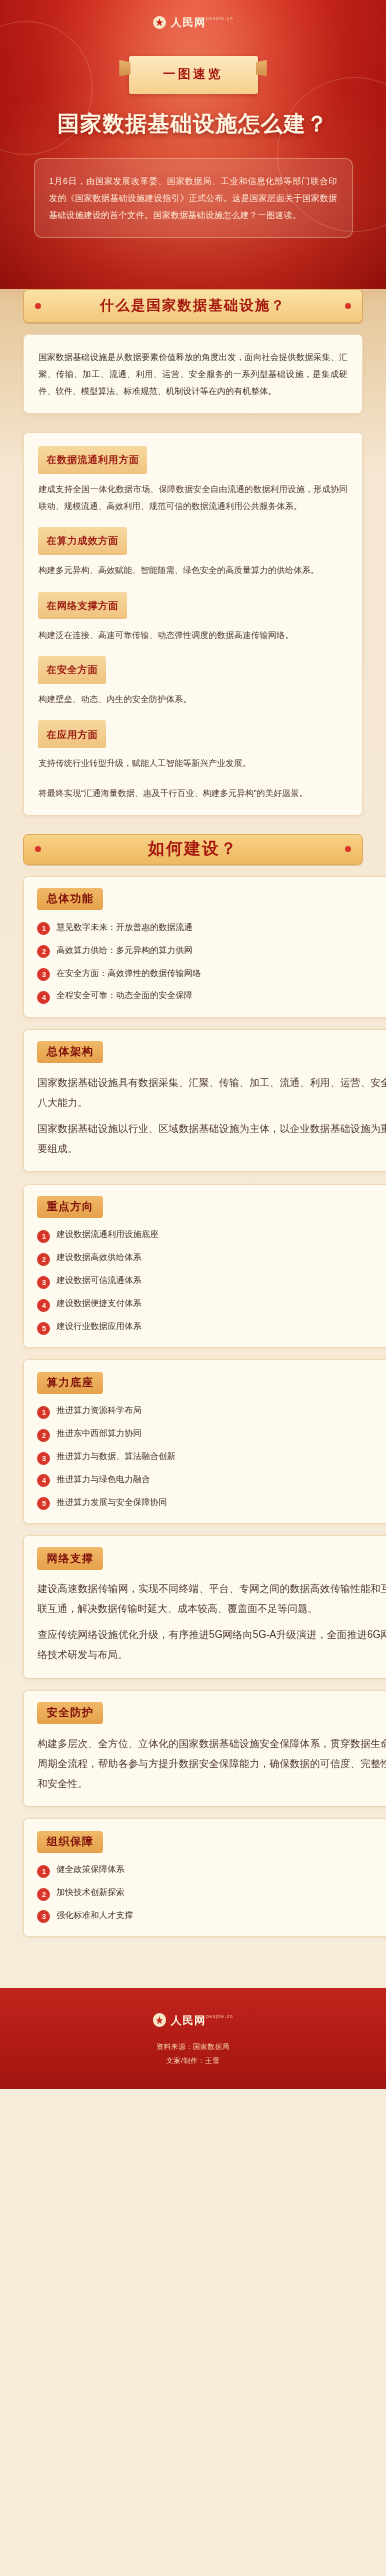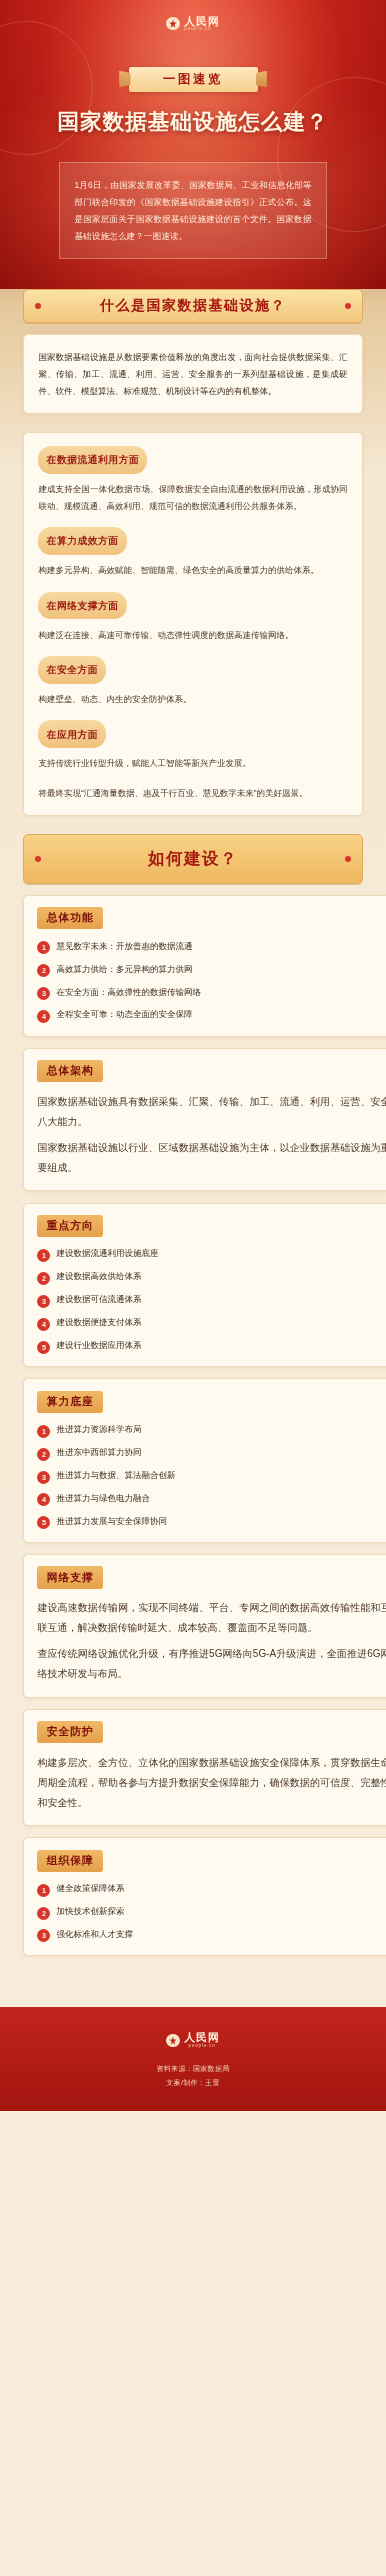--- a/index.html
+++ b/index.html
@@ -65,39 +65,39 @@
     position: relative;
   }
   .logo-mark::after {
     content: "";
     position: absolute;
     left: 3.1px; top: 2.6px;
     width: 7.2px; height: 8.2px;
     background: #c8241b;
     clip-path: polygon(50% 0%, 62% 38%, 100% 38%, 70% 62%, 82% 100%, 50% 76%, 18% 100%, 30% 62%, 0% 38%, 38% 38%);
   }
-  .logo-text-wrap { display: flex; flex-direction: column; line-height: 1.05; justify-content: space-between; }
+  .logo-text-wrap { display: flex; flex-direction: row; line-height: 1.05; justify-content: space-between; }
   .logo-cn {
     font-size: 10.8px;
     letter-spacing: 1px;
     color: #fdf3e0;
     font-weight: bold;
   }
   .logo-en {
     font-size: 4.6px;
     letter-spacing: 0.8px;
     color: #f3cfa8;
   }
 
   .eyebrow {
     position: relative;
     z-index: 3;
-    margin: 35px auto 0;
+    margin: 27px auto 0;
     width: 129px;
-    height: 25px;
+    height: 38px;
     display: flex;
     align-items: center;
     justify-content: center;
     background: linear-gradient(180deg, #ffe9c0 0%, #f6cf8d 100%);
     border-radius: 2.1px;
     color: #a51a13;
     font-size: 12.4px;
     font-weight: bold;
     letter-spacing: 2.6px;
     box-shadow: 0 1px 4.1px rgba(90,10,5,0.28);
@@ -123,26 +123,26 @@
     font-weight: bold;
     letter-spacing: 1px;
     color: #fff6e2;
     text-shadow: 0 1.5px 5.2px rgba(100,10,5,0.55);
     line-height: 1.25;
   }
 
   .lede-box {
     position: relative;
     z-index: 3;
-    margin: 26px auto 0;
-    width: 268px;
+    margin: 20px auto 0;
+    width: 319px;
     padding: 13.4px 14.4px;
     background: rgba(255,241,219,0.12);
     border: 0.5px solid rgba(255,226,186,0.35);
-    border-radius: 0;
+    border-radius: 8px;
     color: #ffeedb;
     font-size: 8.5px;
     line-height: 2.0;
     text-align: justify;
     letter-spacing: 0.2px;
   }
 
   
   .content {
     position: relative;
@@ -174,21 +174,21 @@
     position: absolute;
     top: 50%; transform: translateY(-50%);
     width: 6.2px; height: 6.2px;
     background: #d9332a;
     border-radius: 50%;
   }
   .sec-head::before { left: 11.3px; }
   .sec-head::after  { right: 11.3px; }
 
   .sec-head.big {
-    height: 50px;
+    height: 31px;
     font-size: 16.5px;
     background: linear-gradient(180deg, #f8d287 0%, #eeb85f 100%);
   }
 
   .card {
     width: 340px;
     background: #fffaf0;
     border: 0.8px solid #efd9b4;
     border-radius: 5.2px;
     padding: 13.4px 14.4px;
@@ -200,21 +200,21 @@
   }
 
   .sub-head {
     display: inline-block;
     background: linear-gradient(180deg, #f7d9a0 0%, #f0c27e 100%);
     color: #9b1b12;
     font-size: 9.8px;
     font-weight: bold;
     letter-spacing: 0.5px;
     padding: 4.1px 8.2px;
-    border-radius: 13px;
+    border-radius: 2px;
     margin: 0 0 7.2px;
   }
   .sub-block { margin-bottom: 12.4px; }
   .sub-block:last-child { margin-bottom: 0; }
   .sub-body {
     color: #4a3526;
     font-size: 8.5px;
     line-height: 2.0;
     text-align: justify;
   }
@@ -346,21 +346,21 @@
         <div class="sub-block">
           <div class="sub-head">在安全方面</div>
           <div class="sub-body">构建壁垒、动态、内生的安全防护体系。</div>
         </div>
 
         <div class="sub-block">
           <div class="sub-head">在应用方面</div>
           <div class="sub-body">支持传统行业转型升级，赋能人工智能等新兴产业发展。</div>
         </div>
 
-        <div class="sub-body">将最终实现“汇通海量数据、惠及千行百业、慧见数字未来”的美好愿景。</div>
+        <div class="sub-body">将最终实现“汇通海量数据、惠及千行百业、构建多元异构”的美好愿景。</div>
       </div>
     </div>
 
     <div class="section">
       <div class="sec-head big">如何建设？</div>
 
       <div class="group">
         <div class="group-title">总体功能</div>
         <ul class="num-list">
           <li class="num-item">

